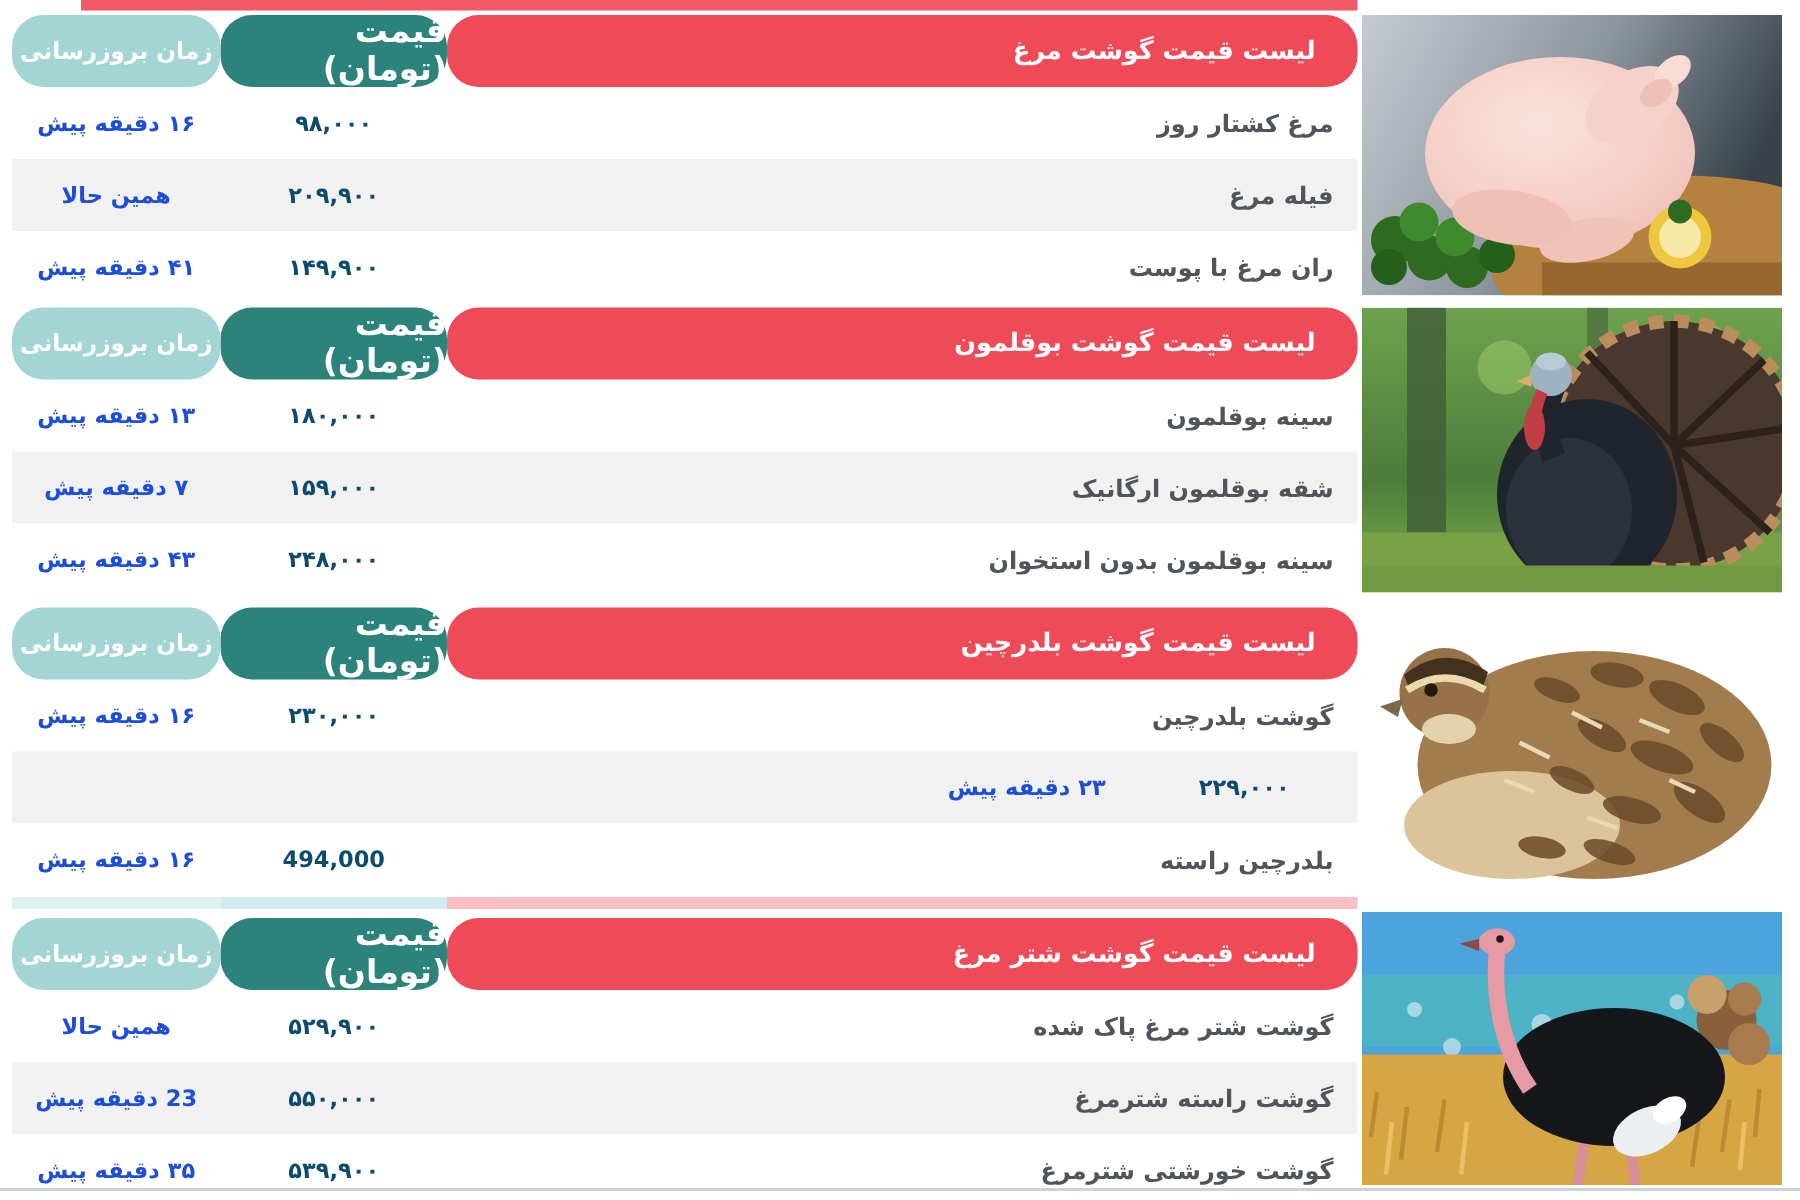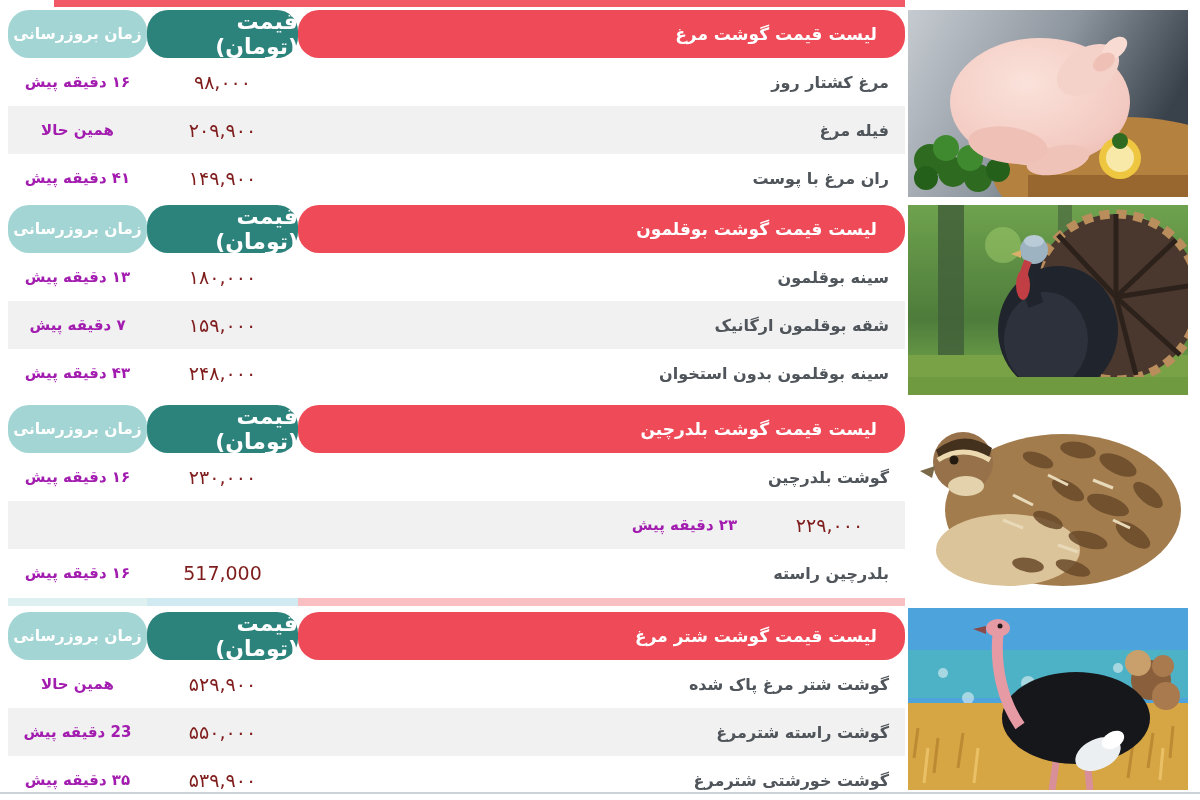--- a/index.html
+++ b/index.html
@@ -43,25 +43,25 @@
   }
   .trow { display: flex; height: 48px; align-items: center; background: #ffffff; }
   .trow.alt { background: #f1f1f1; }
   .cell-name {
     width: 607px; padding-right: 16px;
     color: #4f555a; font-size: 16px; font-weight: 600;
     text-align: right; white-space: nowrap; overflow: hidden;
   }
   .cell-price {
     width: 151px; text-align: center;
-    color: #7f1d1d; font-size: 19px; font-weight: 400;
+    color: #0c4a6e; font-size: 15px; font-weight: 700;
   }
   .cell-time {
     width: 139px; text-align: center;
-    color: #a21caf; font-size: 15px; font-weight: 600;
+    color: #1d4ed8; font-size: 15px; font-weight: 600;
     white-space: nowrap;
   }
 
   
   .ghost-header {
     left: 8px; top: 598px; width: 897px; height: 8px;
     display: flex; direction: rtl; opacity: .35;
   }
   .ghost-header .g-red  { width: 607px; background: #ee4a57; }
   .ghost-header .g-teal { width: 151px; background: #7ec4d8; }
@@ -145,21 +145,21 @@
     <div class="cell cell-name">گوشت بلدرچین</div>
     <div class="cell cell-price">۲۳۰,۰۰۰</div>
     <div class="cell cell-time">۱۶ دقیقه پیش</div>
   </div>
   <div class="trow alt">
     <div class="cell cell-price">۲۲۹,۰۰۰</div>
     <div class="cell cell-time">۲۳ دقیقه پیش</div>
   </div>
   <div class="trow">
     <div class="cell cell-name">بلدرچین راسته</div>
-    <div class="cell cell-price">517,000</div>
+    <div class="cell cell-price">494,000</div>
     <div class="cell cell-time">۱۶ دقیقه پیش</div>
   </div>
 </section>
 
 <div class="abs ghost-header">
   <div class="g-red"></div>
   <div class="g-teal"></div>
   <div class="g-lt"></div>
 </div>
 

